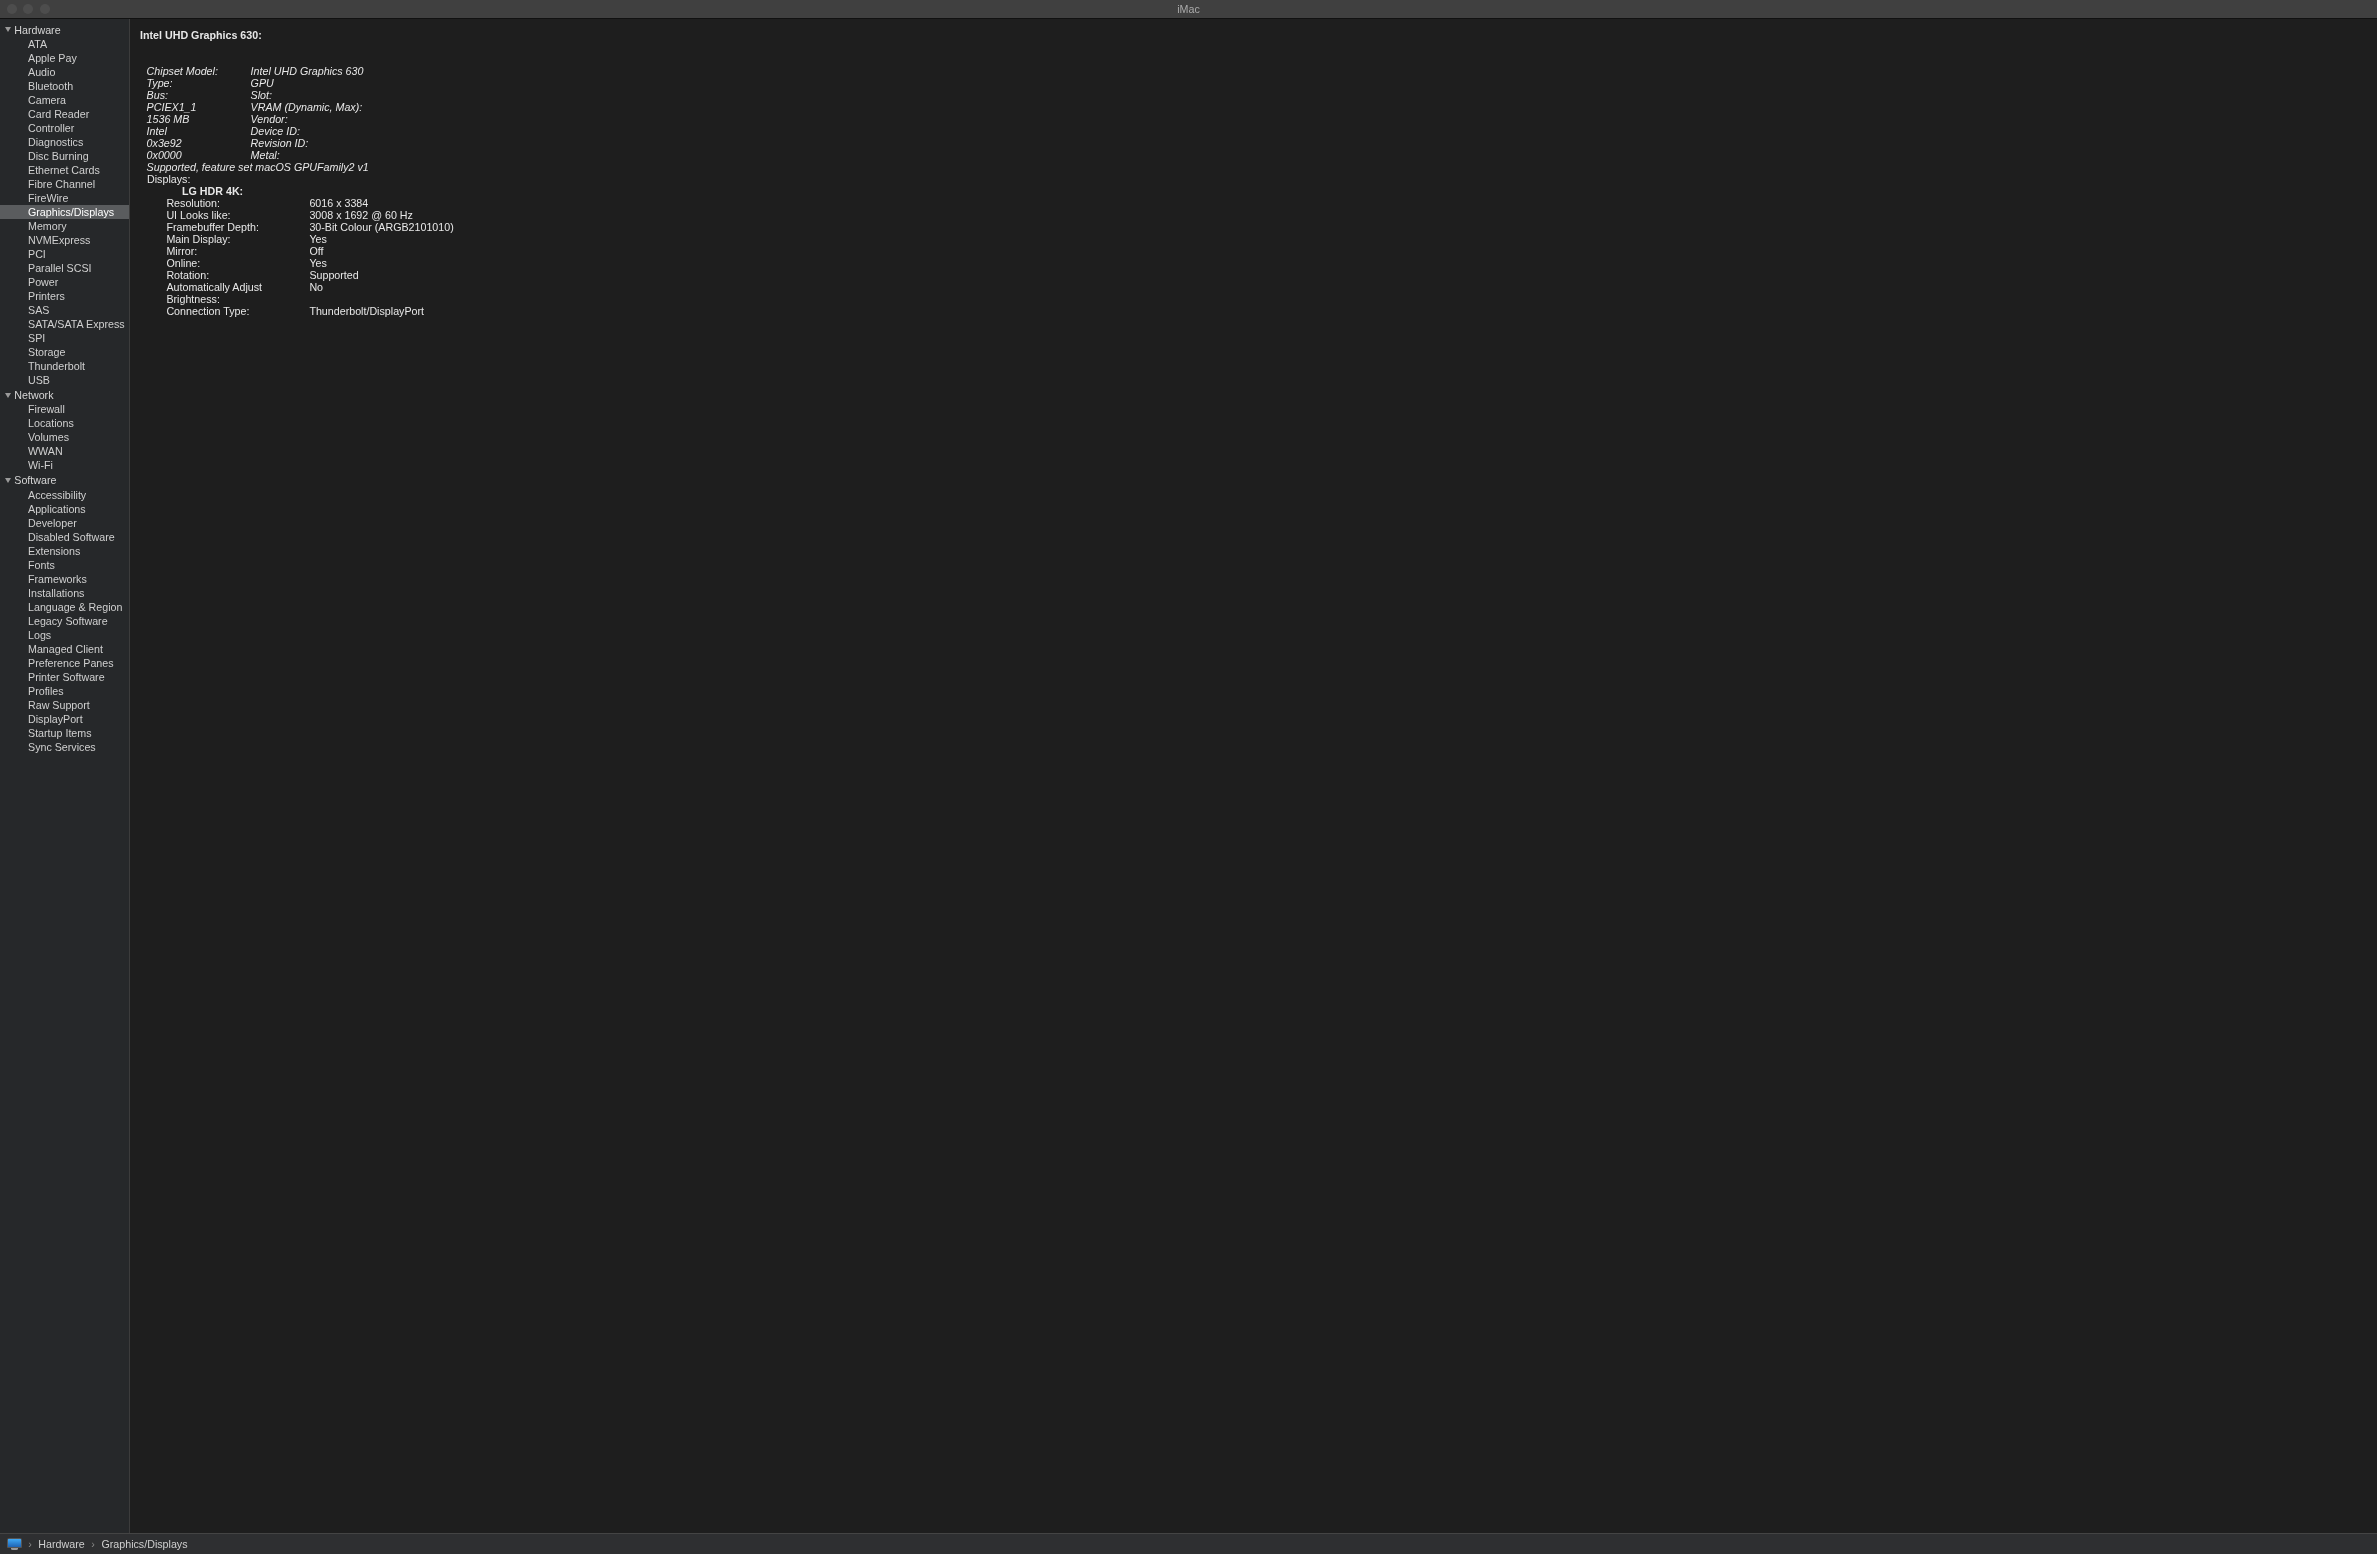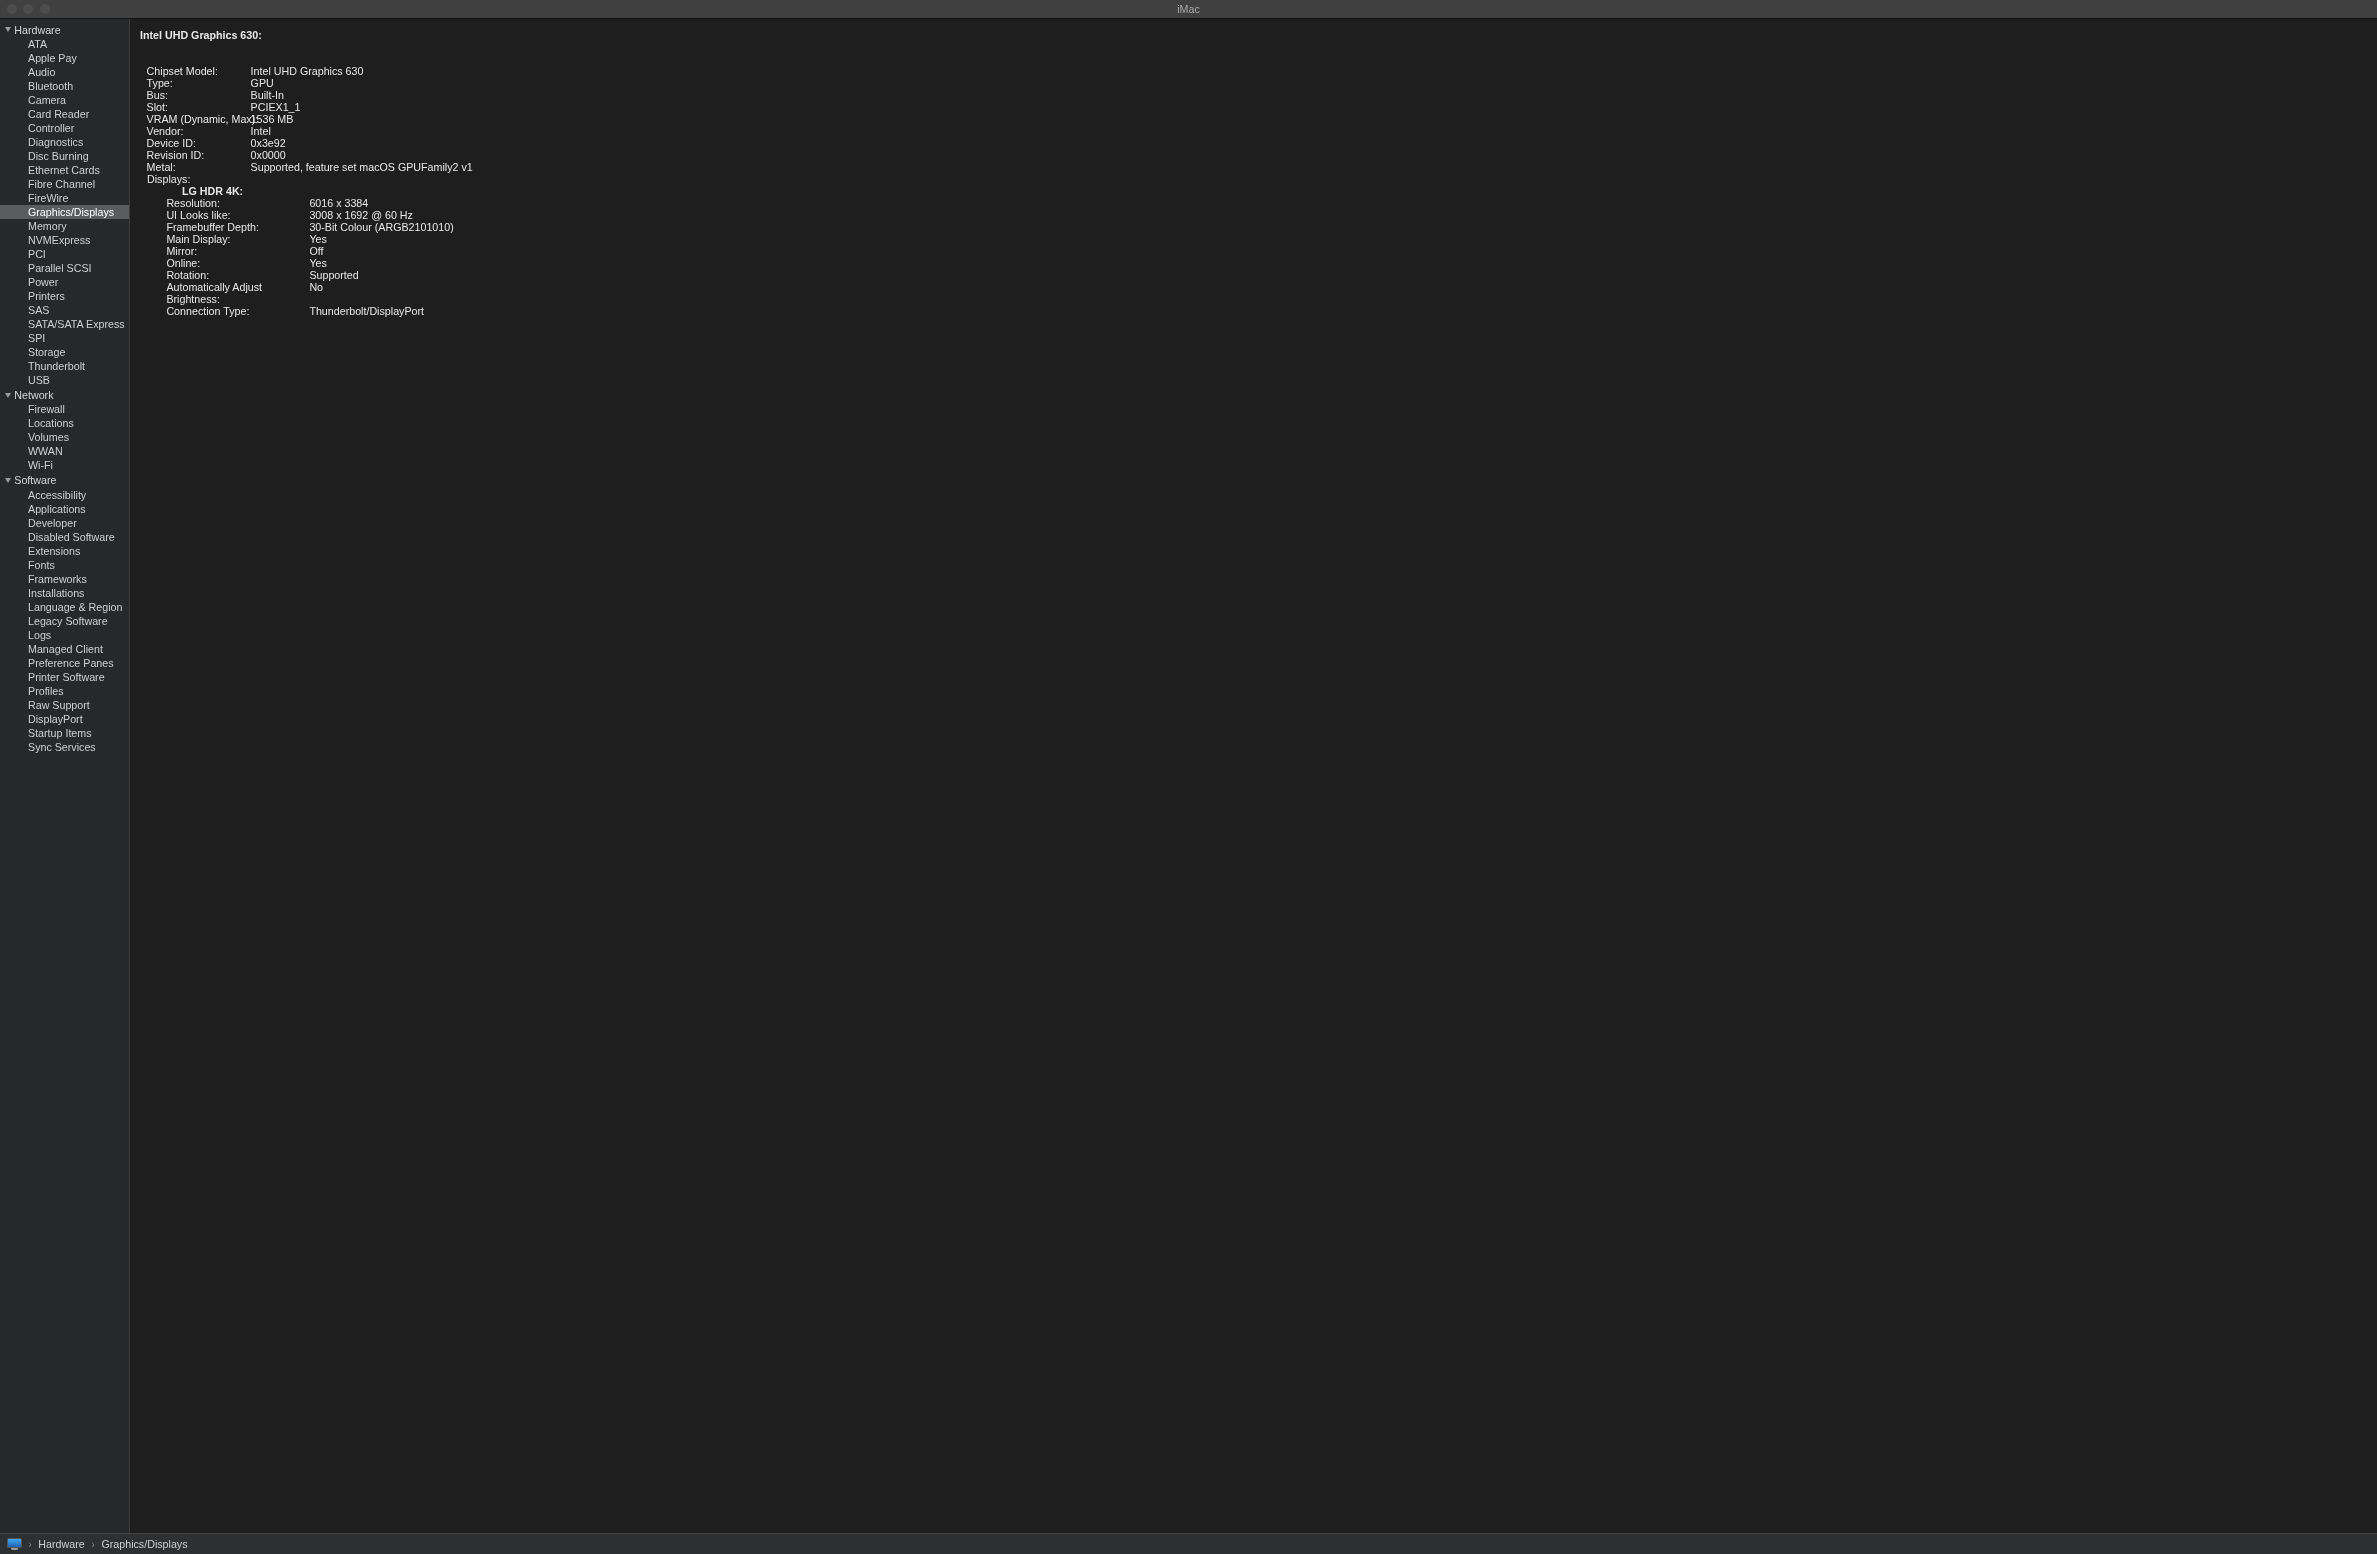--- a/index.html
+++ b/index.html
@@ -104,20 +104,21 @@
   .detail-title {
     font-weight: 600;
     margin-bottom: 24px;
   }
   .kv {
     display: grid;
     grid-template-columns: 99px auto;
     column-gap: 5px;
     row-gap: 0;
     margin-left: 6.6px;
+    font-style: italic;
   }
   .kv .k { white-space: nowrap; }
   .kv .v { white-space: nowrap; }
   .sub-title {
     font-weight: 600;
     margin-top: 0;
     margin-left: 18px;
     padding-left: 24px;
   }
   .sub-kv {
@@ -248,21 +249,20 @@
 
     <div class="content">
       <div class="detail-title">Intel UHD Graphics 630:</div>
 
       <div class="kv" id="gpu-rows">
           <div class="k">Chipset Model:</div>
           <div class="v">Intel UHD Graphics 630</div>
           <div class="k">Type:</div>
           <div class="v">GPU</div>
           <div class="k">Bus:</div>
-          <div class="v">Built-In</div>
           <div class="k">Slot:</div>
           <div class="v">PCIEX1_1</div>
           <div class="k">VRAM (Dynamic, Max):</div>
           <div class="v">1536 MB</div>
           <div class="k">Vendor:</div>
           <div class="v">Intel</div>
           <div class="k">Device ID:</div>
           <div class="v">0x3e92</div>
           <div class="k">Revision ID:</div>
           <div class="v">0x0000</div>

